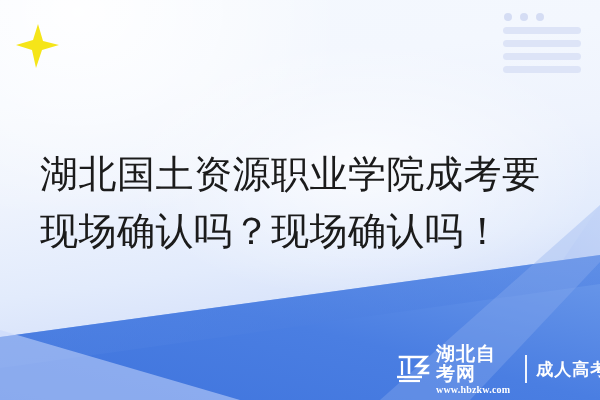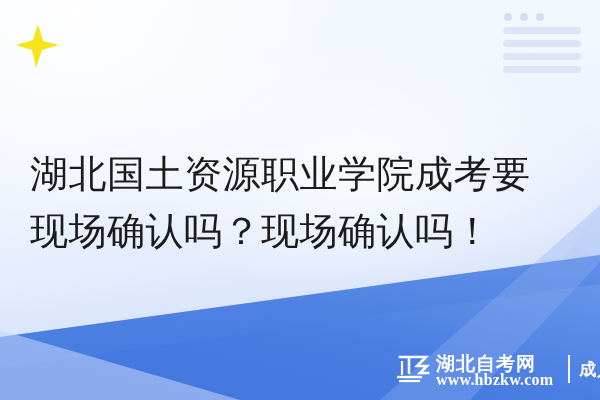--- a/index.html
+++ b/index.html
@@ -78,21 +78,21 @@
     margin-bottom:6px;
   }
   .doc-lines i:nth-child(1){ width:78px; }
   .doc-lines i:nth-child(2){ width:78px; }
   .doc-lines i:nth-child(3){ width:78px; }
   .doc-lines i:nth-child(4){ width:78px; }
 
   
   .headline{
     position:absolute;
-    left:30px; top:146px;
+    left:40px; top:146px;
     width:545px;
     font-size:38px;
     line-height:57px;
     letter-spacing:.5px;
     color:#1b1b1b;
     font-weight:400;
     font-family:"DejaVu Sans","Liberation Sans",sans-serif;
     white-space:nowrap;
   }
   .headline span{ display:block; }
@@ -117,21 +117,21 @@
   }
   .logo-cn{
     font-size:19px;
     font-weight:bold;
     color:#ffffff;
     line-height:20px;
     letter-spacing:1px;
     font-family:"DejaVu Sans","Liberation Sans",sans-serif;
   }
   .logo-url{
-    font-size:16px;
+    font-size:10px;
     font-weight:bold;
     color:#ffffff;
     line-height:13px;
     letter-spacing:.2px;
     font-family:"Liberation Serif","DejaVu Serif",serif;
   }
   .logo-divider{
     width:2px; height:28px;
     background:rgba(255,255,255,.92);
     margin:0 9px 0 0;

